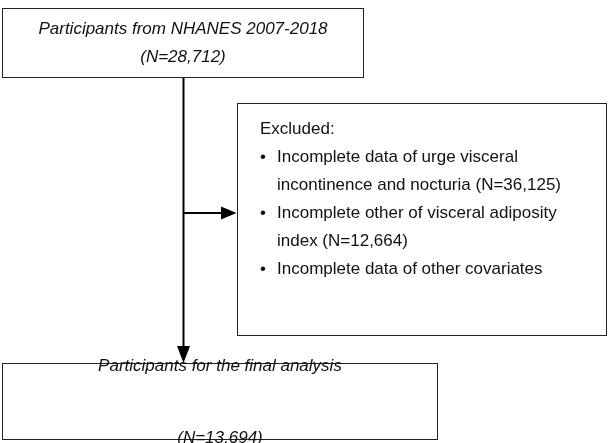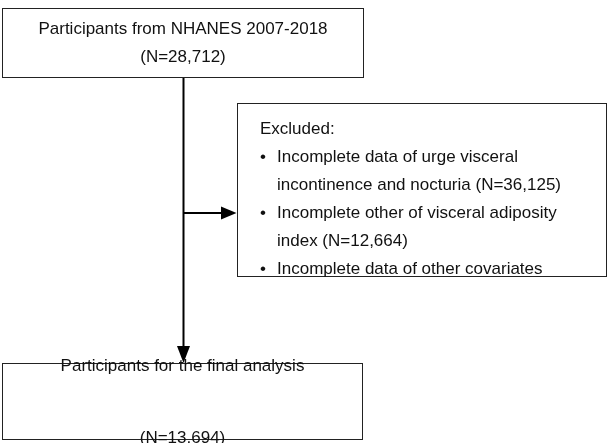--- a/index.html
+++ b/index.html
@@ -23,39 +23,40 @@
     box-sizing: border-box;
     font-size: 17px;
     line-height: 28px;
   }
   .box.centered {
     display: flex;
     flex-direction: column;
     align-items: center;
     justify-content: center;
     text-align: center;
+    font-style: italic;
   }
   .top-box {
     left: 2px;
     top: 8px;
     width: 362px;
     height: 70px;
   }
   .bottom-box {
     left: 2px;
     top: 363px;
-    width: 361px;
+    width: 436px;
     height: 77px;
     gap: 44px;
   }
   .excluded-box {
     left: 237px;
     top: 103px;
     width: 370px;
-    height: 174px;
+    height: 233px;
     padding: 11px 10px 4px 22px;
   }
   .excl-title {
     line-height: 28px;
   }
   .bullet-item {
     position: relative;
     padding-left: 17px;
   }
   .bullet-marker {

